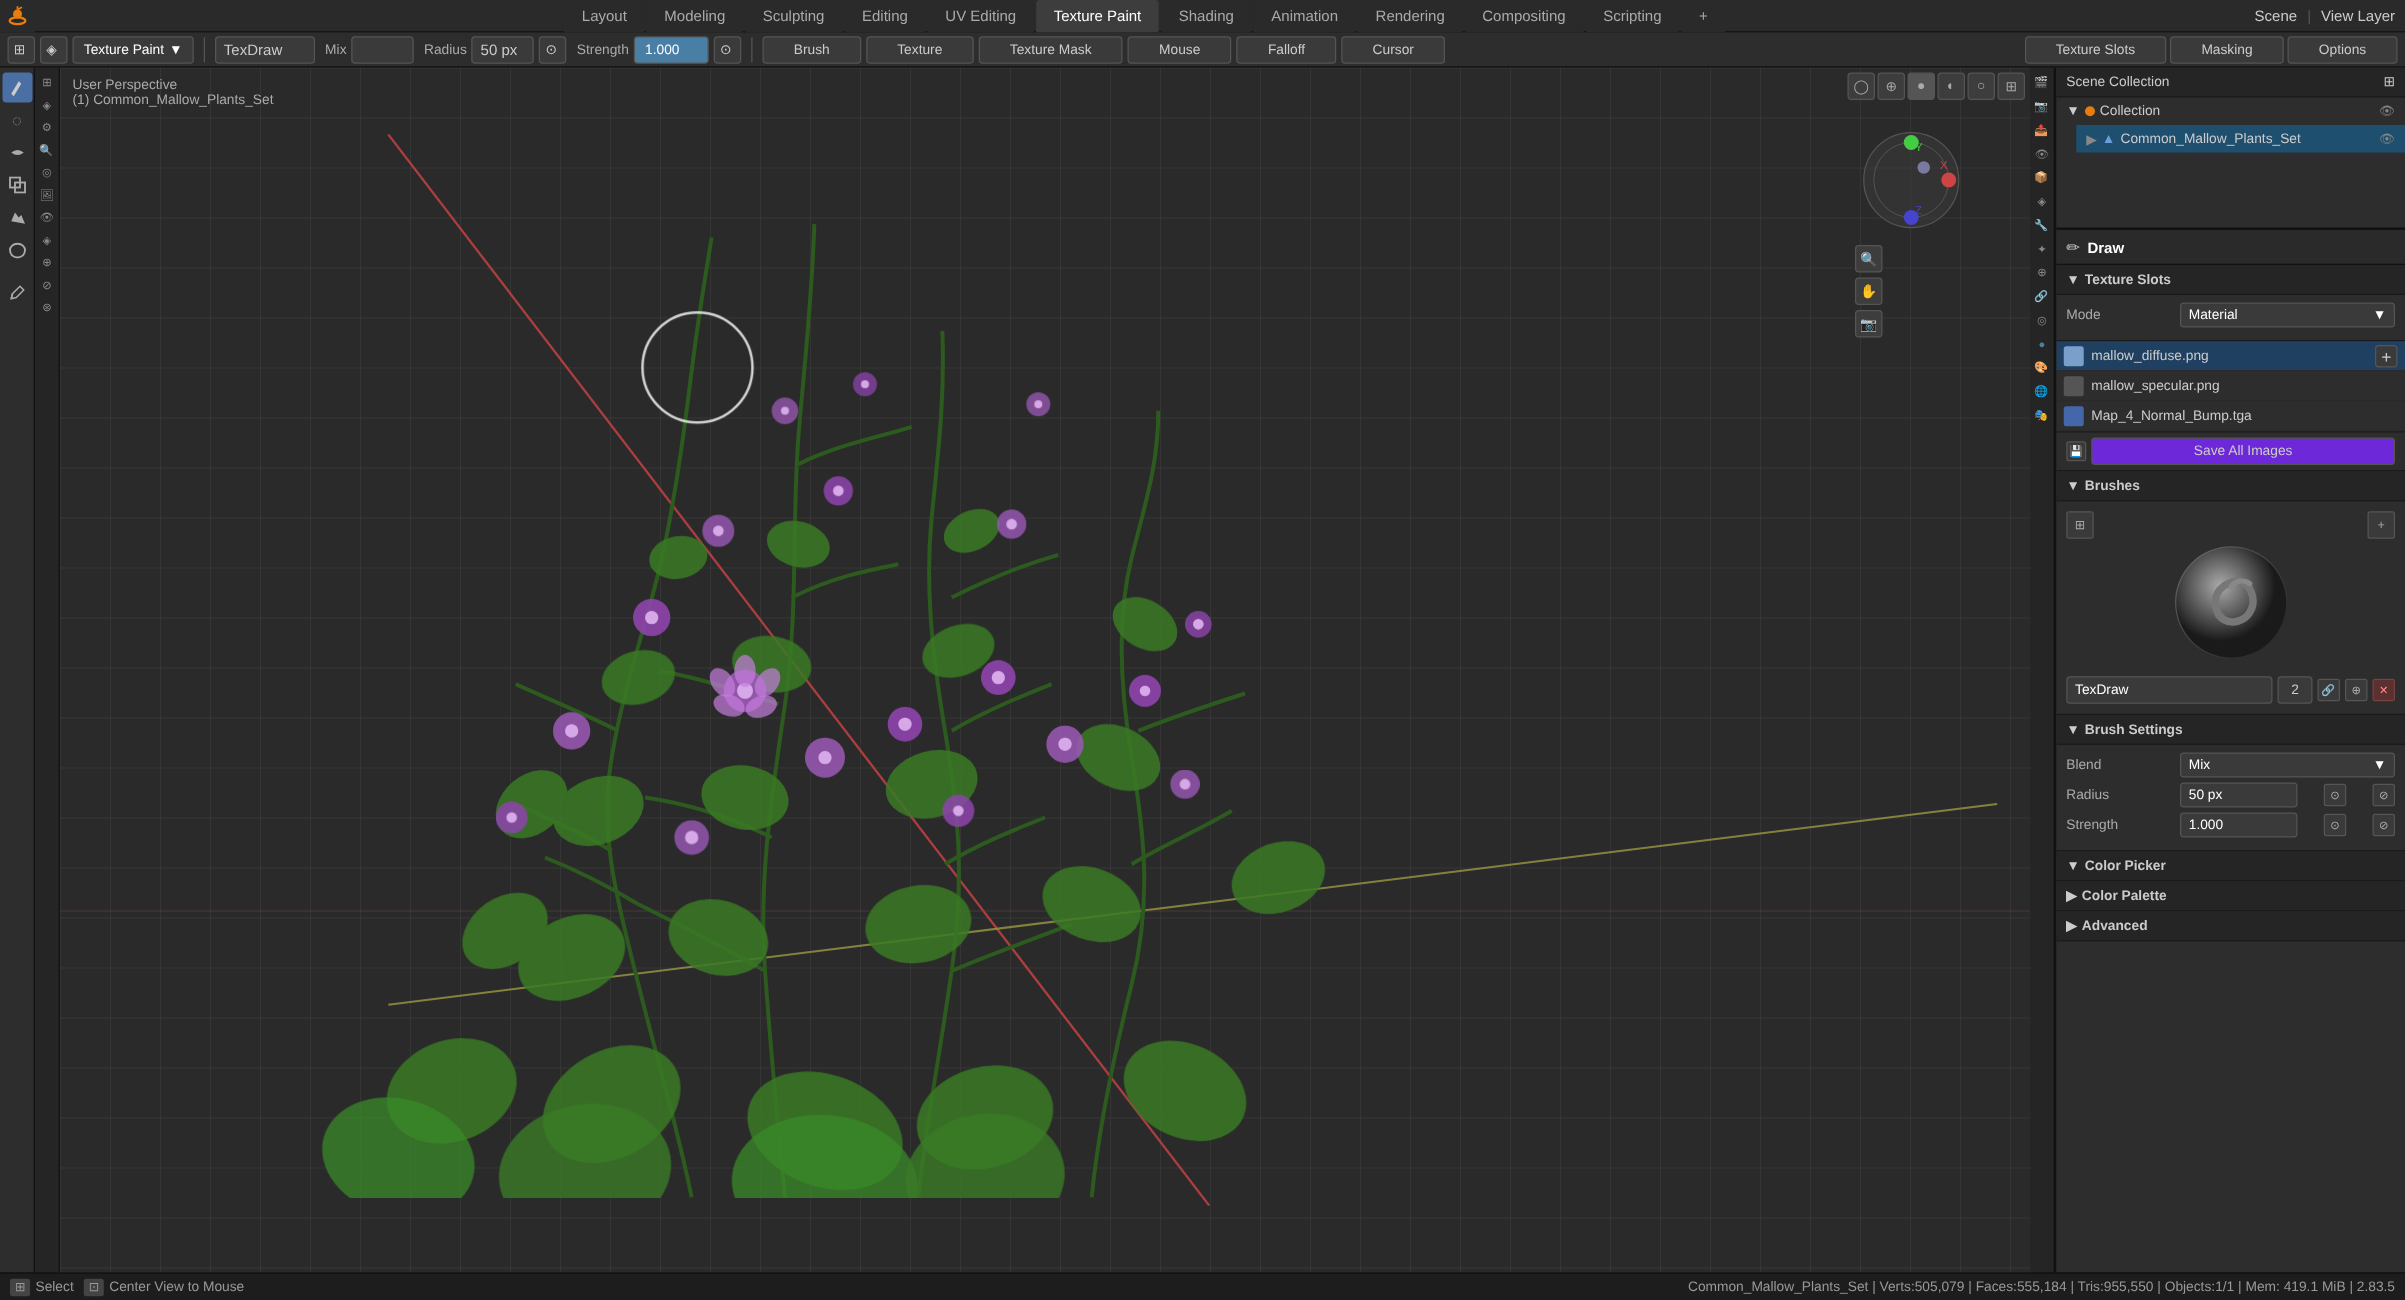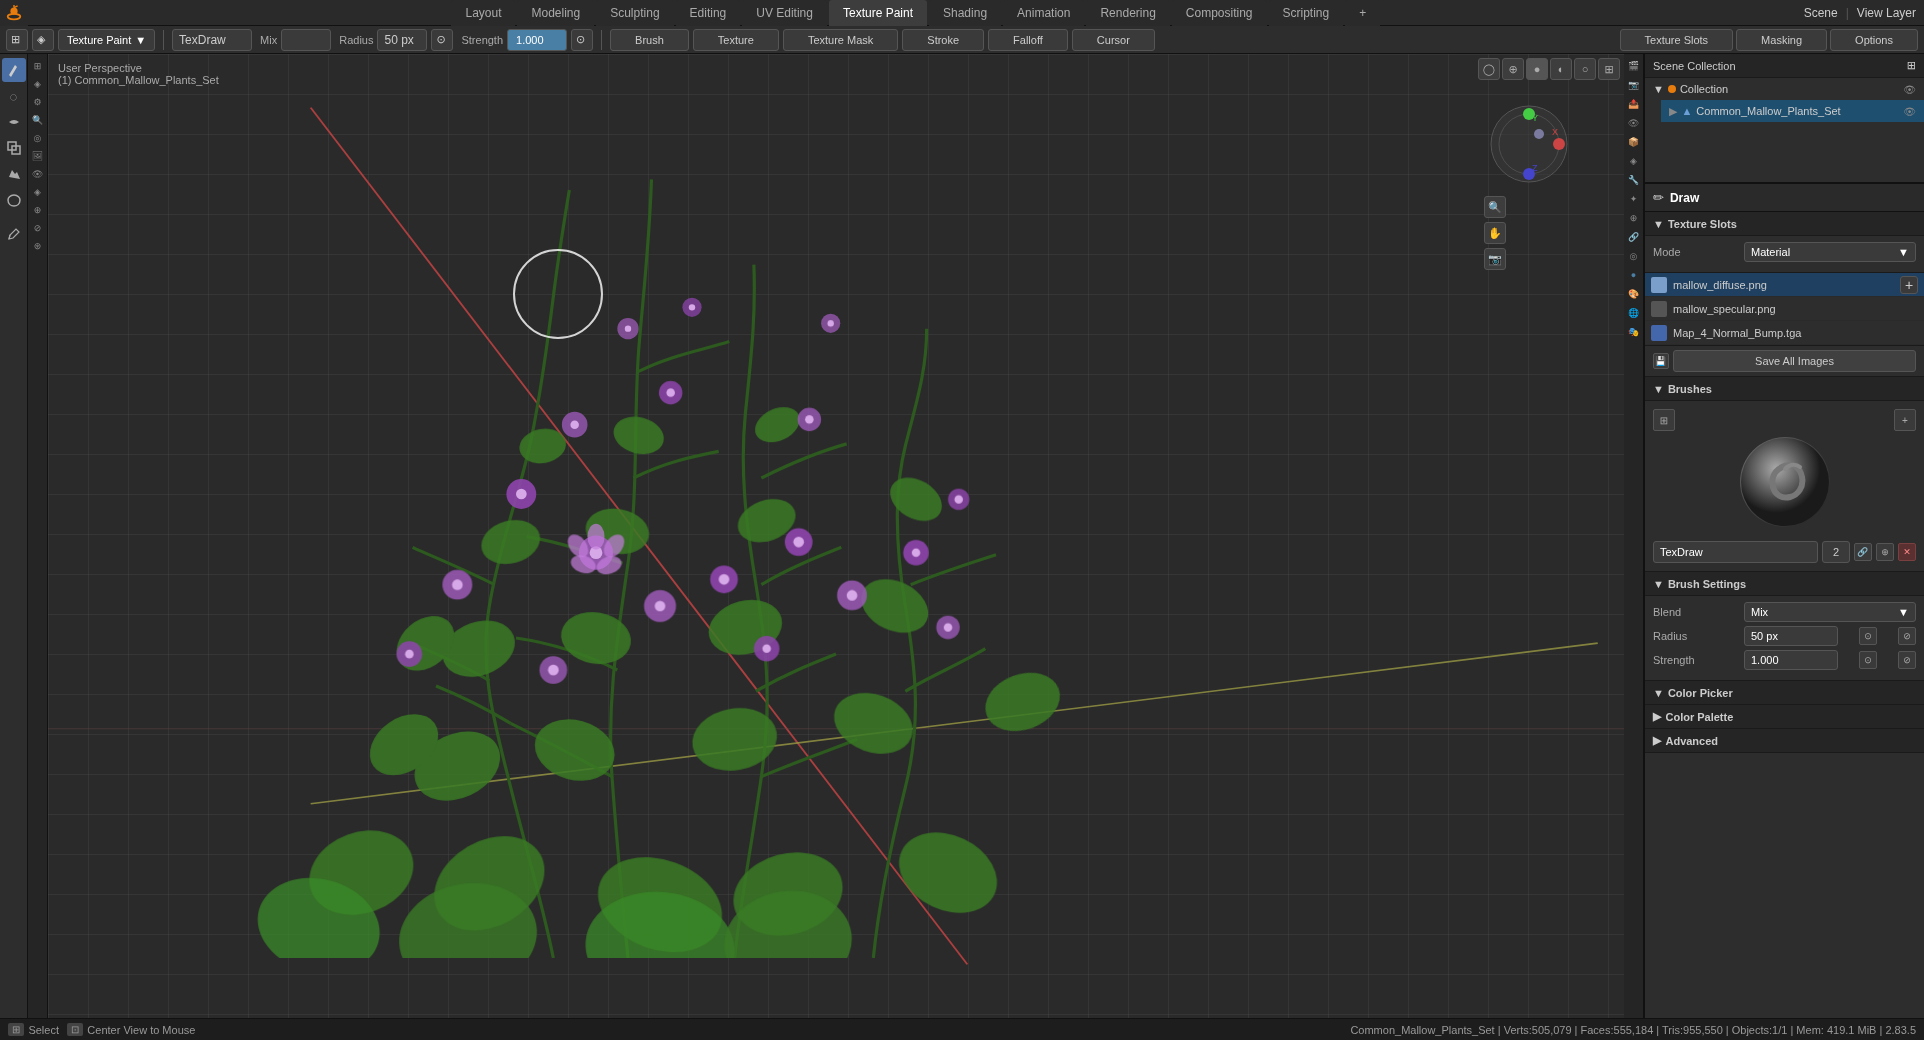--- a/index.html
+++ b/index.html
@@ -621,21 +621,21 @@
     }
     .right-bottom {
       flex: 1;
       overflow-y: auto;
       display: flex;
       flex-direction: column;
     }
 
     .save-images-btn {
       height: 22px;
-      background: #404040;
+      background: #6d28d9;
       border: 1px solid #555;
       border-radius: 3px;
       color: #ccc;
       font-size: 11px;
       cursor: pointer;
       display: flex;
       align-items: center;
       justify-content: center;
       margin: 4px 8px;
       padding: 0 8px;
@@ -731,21 +731,21 @@
   <div class="toolbar-value highlight">
     <span>1.000</span>
   </div>
   <div class="toolbar-btn" style="padding:0 4px;width:22px;">⊙</div>
 
   <div class="separator"></div>
 
   <div class="toolbar-btn">Brush</div>
   <div class="toolbar-btn">Texture</div>
   <div class="toolbar-btn">Texture Mask</div>
-  <div class="toolbar-btn">Stroke</div>
+  <div class="toolbar-btn">Mouse</div>
   <div class="toolbar-btn">Falloff</div>
   <div class="toolbar-btn">Cursor</div>
 
   <div style="margin-left:auto;display:flex;gap:3px;">
     <div class="toolbar-btn">Texture Slots</div>
     <div class="toolbar-btn">Masking</div>
     <div class="toolbar-btn">Options</div>
   </div>
 </div>
 

